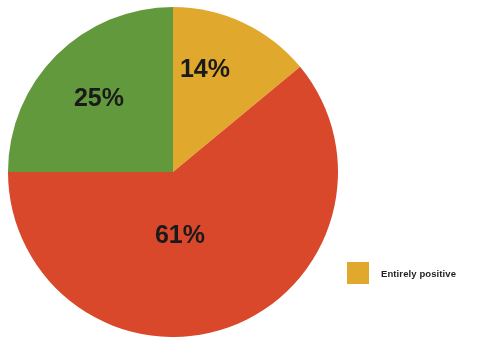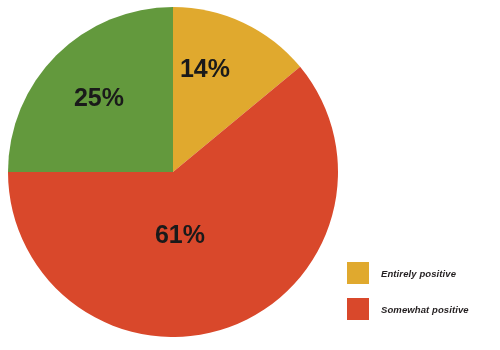--- a/index.html
+++ b/index.html
@@ -53,21 +53,20 @@
     position: absolute;
     left: 347px;
     top: 262px;
     width: 150px;
   }
   .legend-item {
     display: flex;
     align-items: center;
     height: 22px;
     margin-bottom: 14px;
-    font-style: italic;
   }
   .legend-swatch {
     width: 22px;
     height: 22px;
     flex: 0 0 22px;
   }
   .legend-label {
     margin-left: 12px;
     font-family: "Liberation Sans", sans-serif;
     font-weight: bold;
@@ -96,19 +95,15 @@
           <text class="slice-label" x="91" y="92">25%</text>
         </g>
     </svg>
   </div>
 
   <div id="chart-legend">
     <div class="legend-item">
       <span class="legend-swatch" style="background: rgb(224, 169, 46);"></span>
       <span class="legend-label">Entirely positive</span>
     </div>
-    <div class="legend-item">
-      <span class="legend-swatch" style="background: rgb(217, 72, 43);"></span>
-      <span class="legend-label">Somewhat positive</span>
-    </div>
   </div>
 
 </div>
 
 </body></html>

